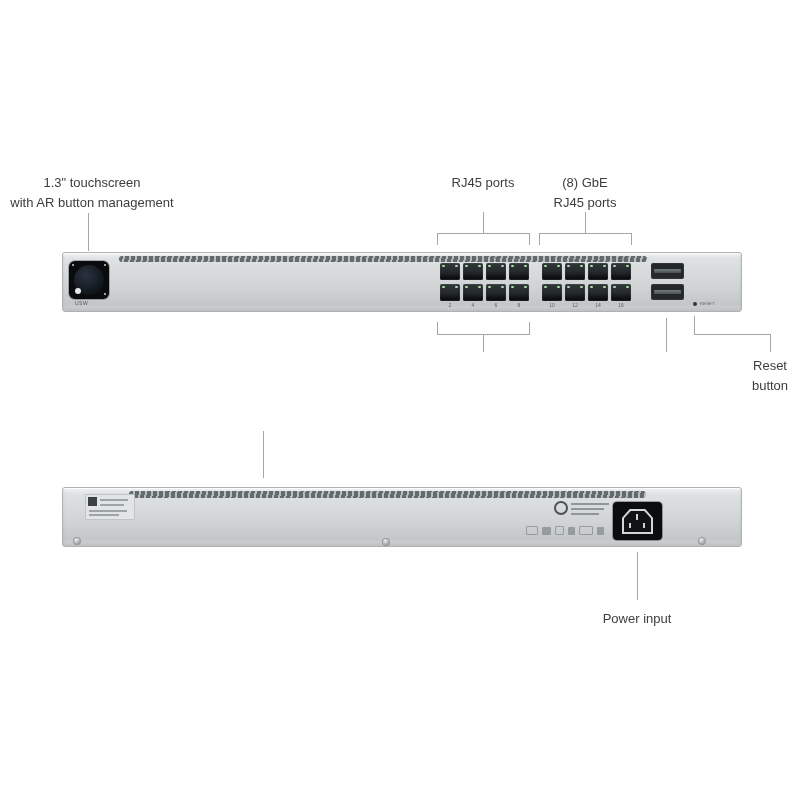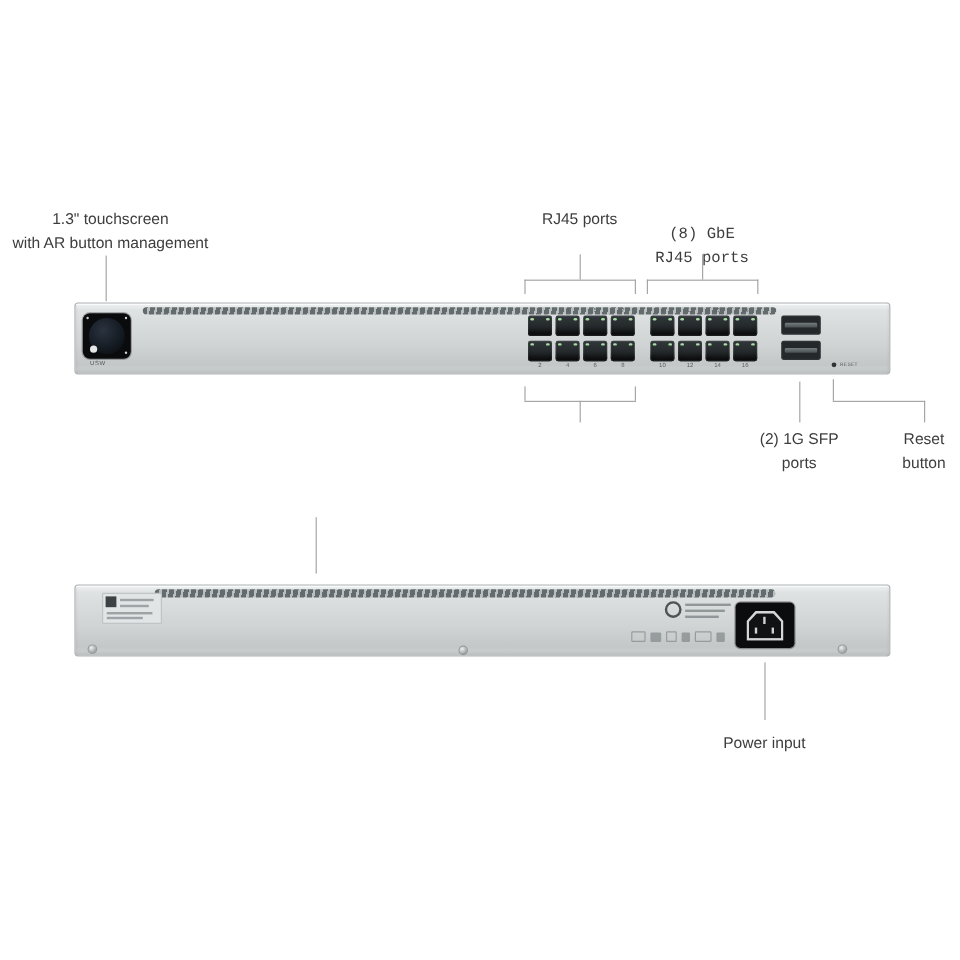--- a/index.html
+++ b/index.html
@@ -78,27 +78,23 @@
 
 <div class="canvas">
 
   <div class="callout" style="left:2px;top:173px;width:180px;">
     <div>1.3" touchscreen</div>
     <div>with AR button management</div>
   </div>
   <div class="callout" style="left:413px;top:173px;width:140px;">
     <div>RJ45 ports</div>
   </div>
-  <div class="callout" style="left:515px;top:185px;width:140px;font-family:Liberation Mono, monospace;">
+  <div class="callout" style="left:515px;top:173px;width:140px;">
     <div>(8) GbE</div>
     <div>RJ45 ports</div>
-  </div>
-  <div class="callout" style="left:606px;top:356px;width:120px;">
-    <div>(2) 1G SFP</div>
-    <div>ports</div>
   </div>
   <div class="callout" style="left:715px;top:356px;width:110px;">
     <div>Reset</div>
     <div>button</div>
   </div>
   <div class="callout" style="left:577px;top:609px;width:120px;">
     <div>Power input</div>
   </div>
 
   <div class="cl vline" style="left:88px;top:213px;height:38px;"></div>

